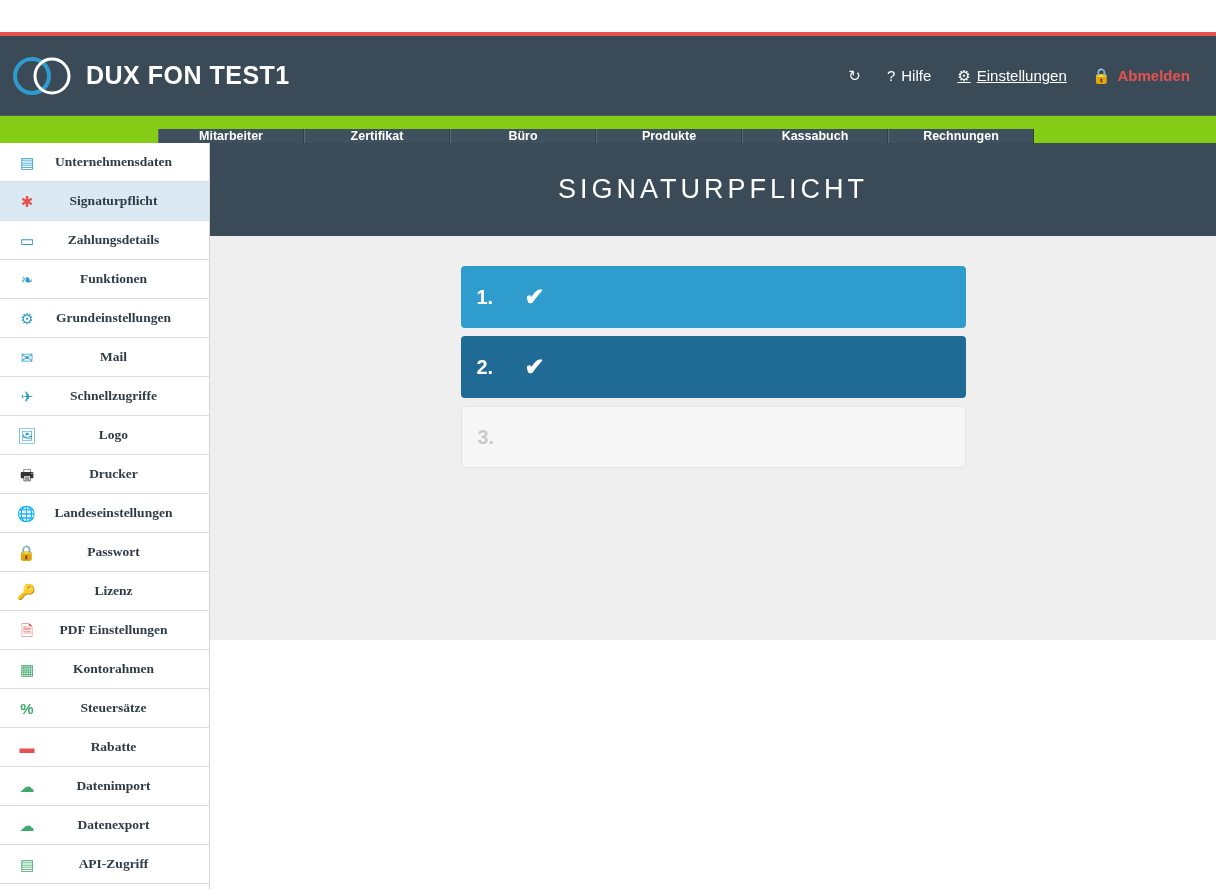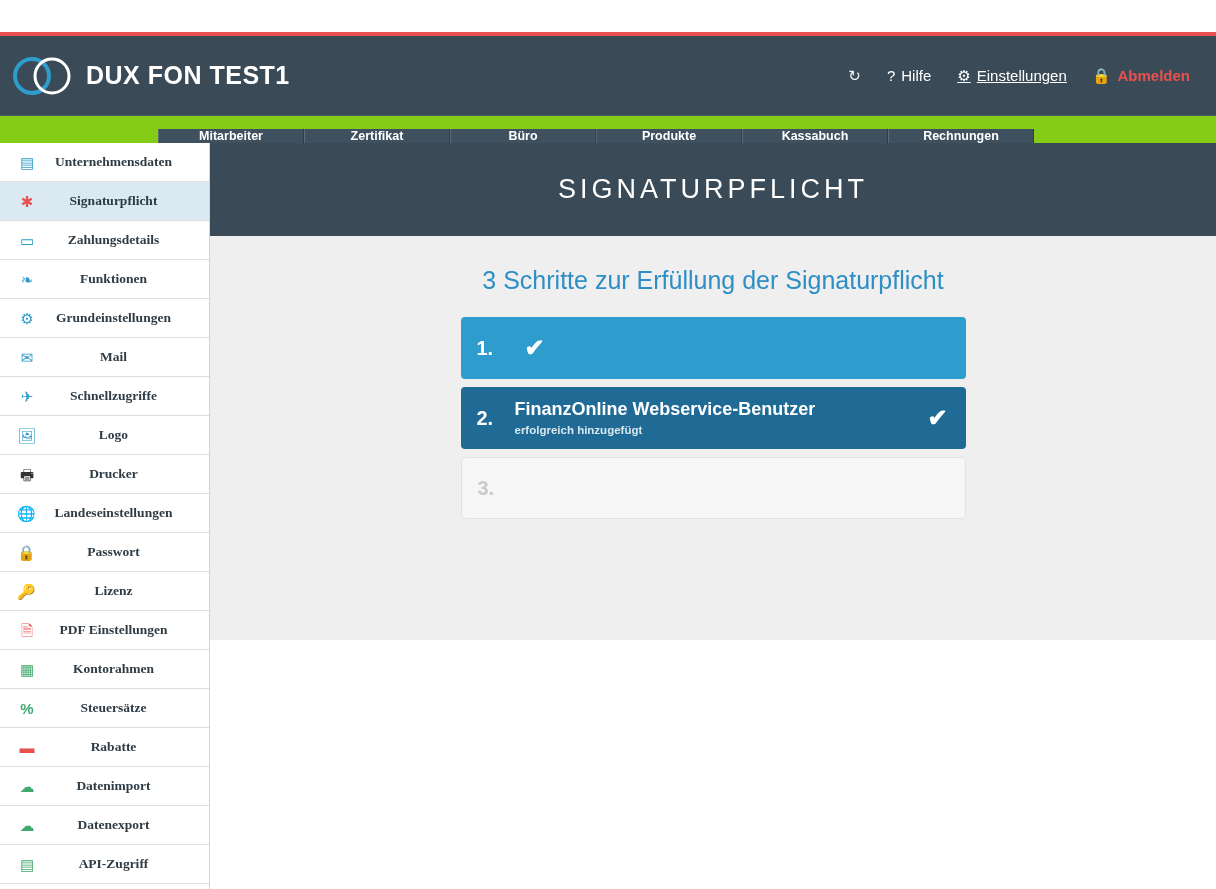--- a/index.html
+++ b/index.html
@@ -364,35 +364,30 @@
       </div>
     </div>
 
     <div class="main">
       <div class="page-title-bar">
         <div class="page-title">SIGNATURPFLICHT</div>
       </div>
 
       <div class="content">
         <div class="content-inner">
-          <div class="section-title">3 Schritte zur Erfüllung der Signaturpflicht</div>
 
           <div class="steps">
 
             <div class="step s1">
               <div class="num">1.</div>
               <div class="check">✔</div>
             </div>
 
             <div class="step s2">
               <div class="num">2.</div>
-              <div class="txt">
-                <div class="t1">FinanzOnline Webservice-Benutzer</div>
-                <div class="t2">erfolgreich hinzugefügt</div>
-              </div>
               <div class="check">✔</div>
             </div>
 
             <div class="step s3">
               <div class="num">3.</div>
               <div class="check"></div>
             </div>
 
           </div>
         </div>

